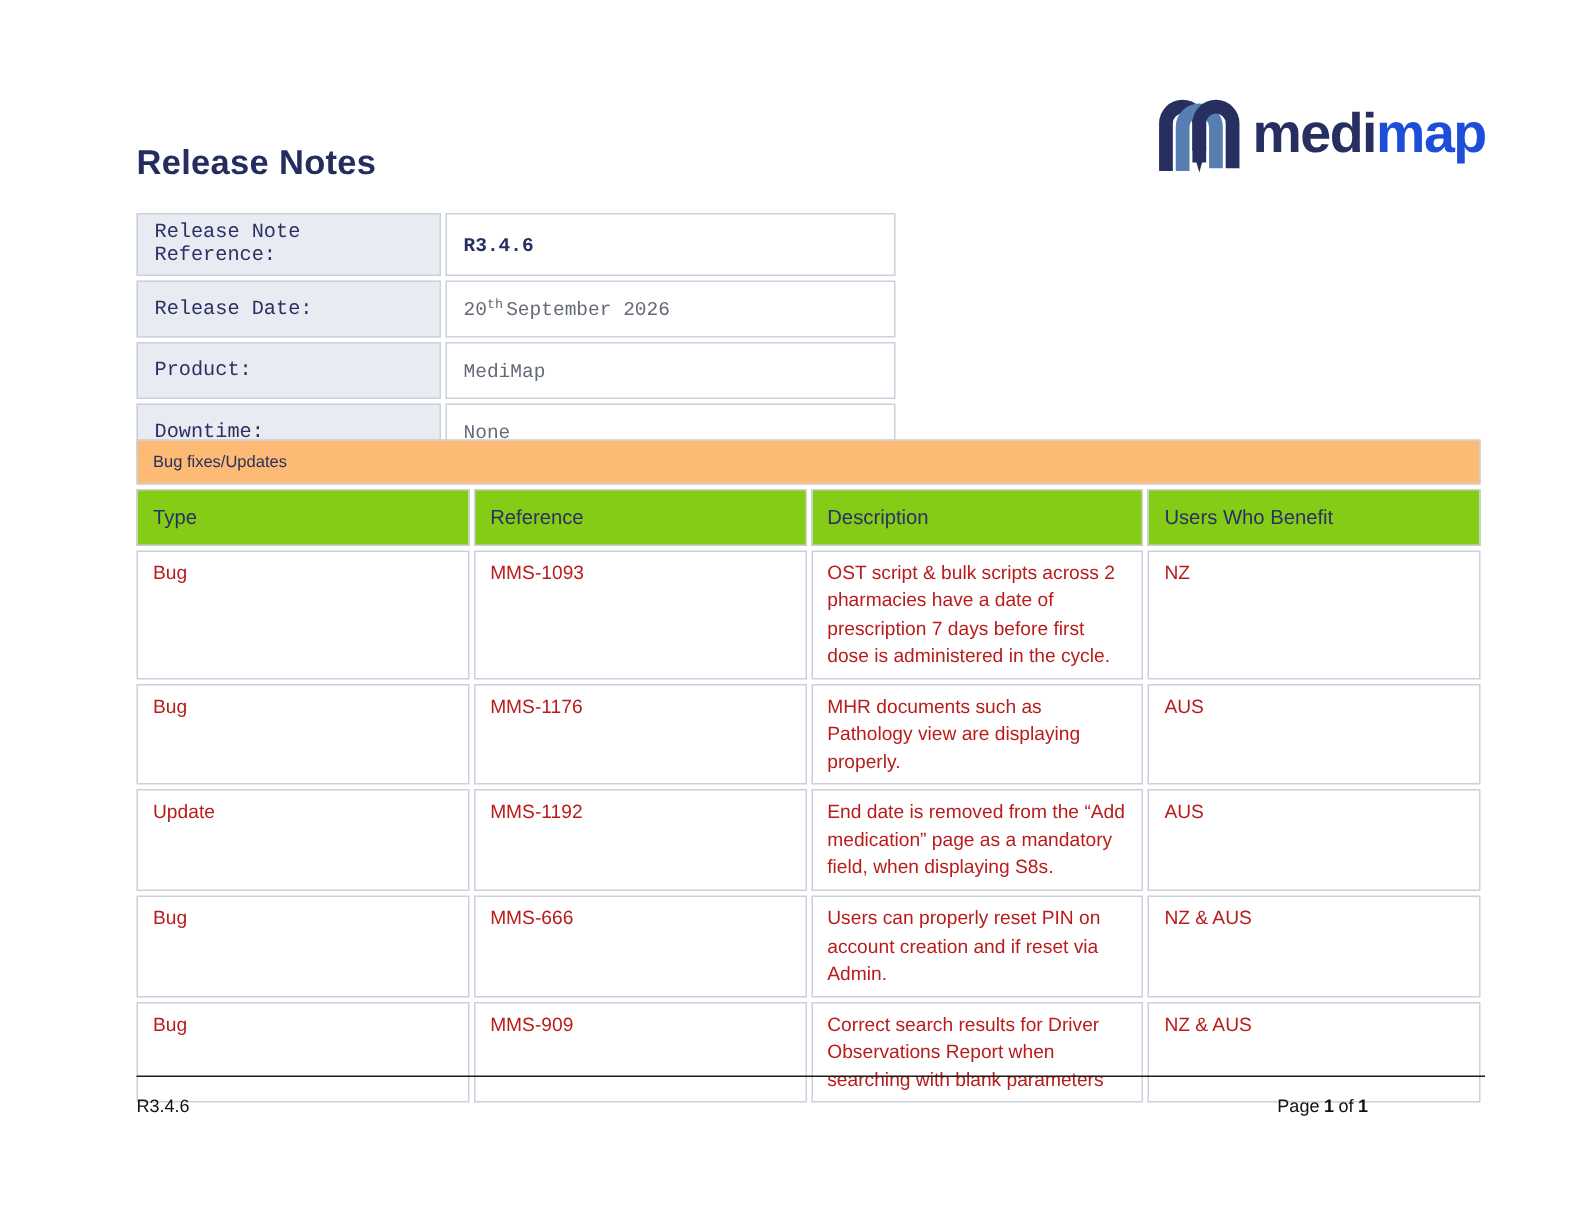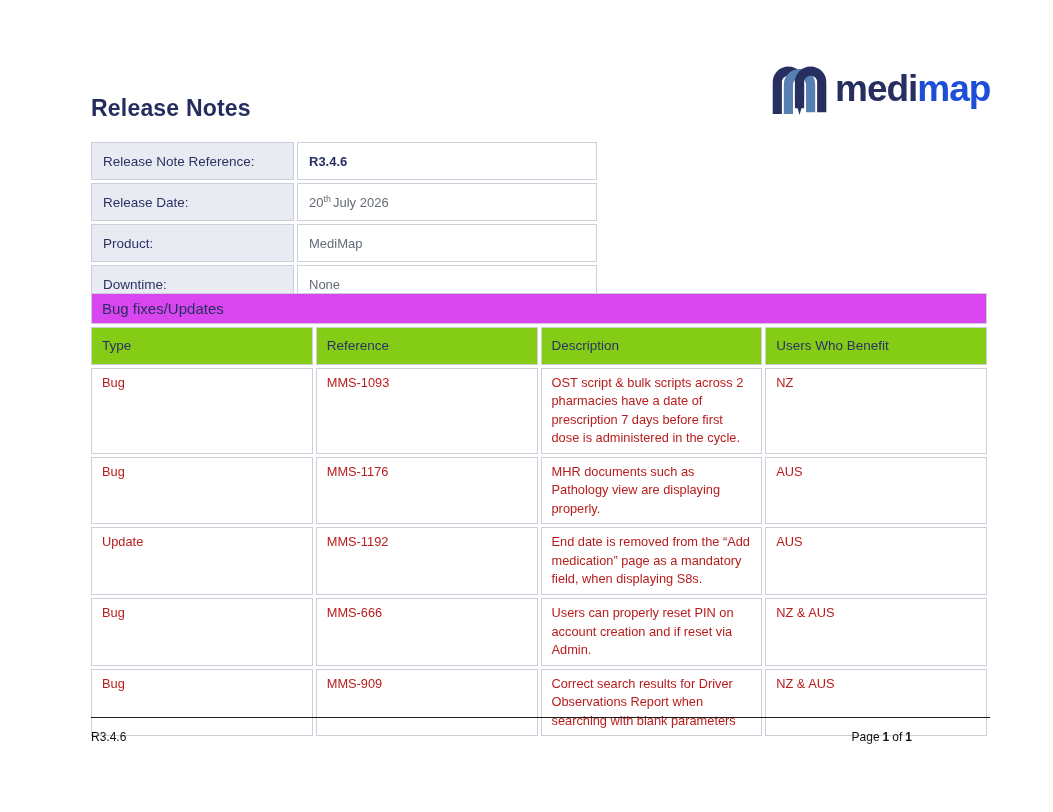--- a/index.html
+++ b/index.html
@@ -47,21 +47,21 @@
   table { border-collapse: separate; border-spacing: 3px; }
   td, th { border: 1px solid #ccd0da; }
 
   
   .meta-table {
     position: absolute;
     left: 88px;
     top: 139px;
     width: 512px;
   }
-  .meta-table td { height: 38px; vertical-align: middle; }
+  .meta-table td { height: 38px; vertical-align: middle; font-family: Liberation Mono, monospace; }
   .meta-label {
     width: 203px;
     background: #e9ebf3;
     color: #2b3263;
     font-size: 13.5px;
     font-weight: 500;
     padding: 5px 11px;
   }
   .meta-value {
     width: 300px;
@@ -75,23 +75,23 @@
 
   
   .bug-table {
     position: absolute;
     left: 88px;
     top: 290px;
     width: 902px;
     table-layout: fixed;
   }
   .bug-title-cell {
-    background: #d946ef;
+    background: #fdba74;
     color: #272f60;
-    font-size: 15px;
+    font-size: 11px;
     font-weight: 500;
     padding: 6px 10px;
     height: 30px;
     vertical-align: middle;
   }
   .bug-table th.col-head {
     background: #84cc16;
     color: #2b3263;
     font-size: 13.5px;
     font-weight: 500;
@@ -162,21 +162,21 @@
   <div class="doc-title">Release Notes</div>
 
   <table class="meta-table">
     <tbody>
         <tr>
       <td class="meta-label">Release Note Reference:</td>
       <td class="meta-value strong">R3.4.6</td>
     </tr>
     <tr>
       <td class="meta-label">Release Date:</td>
-      <td class="meta-value"><span>20</span><sup>th</sup><span>July 2026</span></td>
+      <td class="meta-value"><span>20</span><sup>th</sup><span>September 2026</span></td>
     </tr>
     <tr>
       <td class="meta-label">Product:</td>
       <td class="meta-value">MediMap</td>
     </tr>
     <tr>
       <td class="meta-label">Downtime:</td>
       <td class="meta-value">None</td>
     </tr>
   </tbody>

